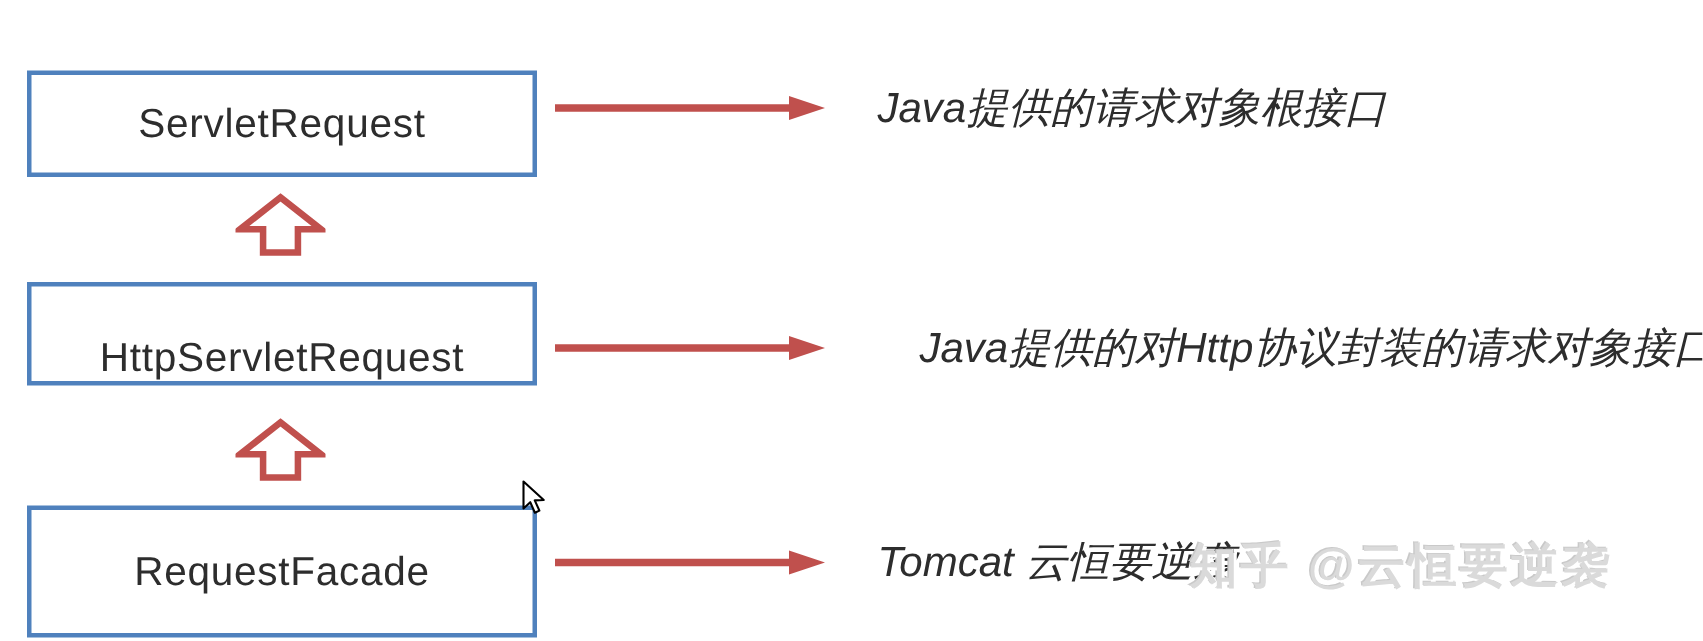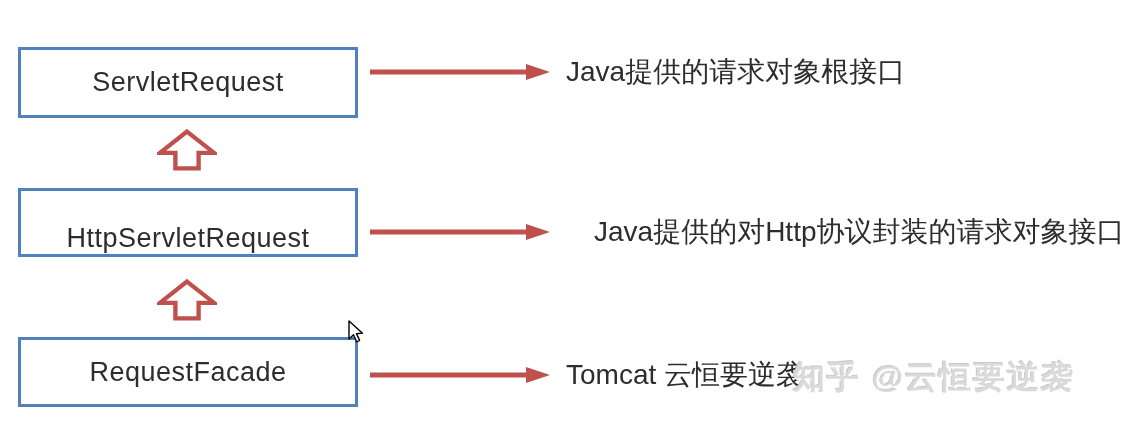--- a/index.html
+++ b/index.html
@@ -24,21 +24,21 @@
     display: flex;
     align-items: center;
     justify-content: center;
     font-size: 27px;
     color: #2d2d2d;
     letter-spacing: 0.5px;
     z-index: 2;
   }
   .box-1 { top: 35px; margin-top: 12px; }
   .box-2 { top: 188px; height: 69px; align-items: flex-end; }
-  .box-3 { top: 337px; height: 70px; }
+  .box-3 { top: 337px; height: 88px; }
 
   .up-arrow {
     position: absolute;
     left: 157px;
     width: 60px;
     height: 44px;
     z-index: 1;
   }
   .up-arrow-1 { top: 128px; }
   .up-arrow-2 { top: 278px; }
@@ -49,28 +49,29 @@
     width: 184px;
     height: 20px;
     z-index: 1;
   }
   .right-arrow-1 { top: 62px; }
   .right-arrow-2 { top: 222px; }
   .right-arrow-3 { top: 365px; }
 
   .description {
     position: absolute;
-    left: 566px;
+    left: 585px;
     height: 40px;
     display: flex;
     align-items: center;
     font-size: 28px;
     color: #2d2d2d;
     white-space: nowrap;
     z-index: 2;
+    font-style: italic;
   }
   .desc-1 { top: 52px; }
   .desc-2 { top: 212px; margin-left: 28px; }
   .desc-3 { top: 355px; }
 
   .watermark {
     position: absolute;
     left: 793px;
     top: 356px;
     font-size: 32px;

